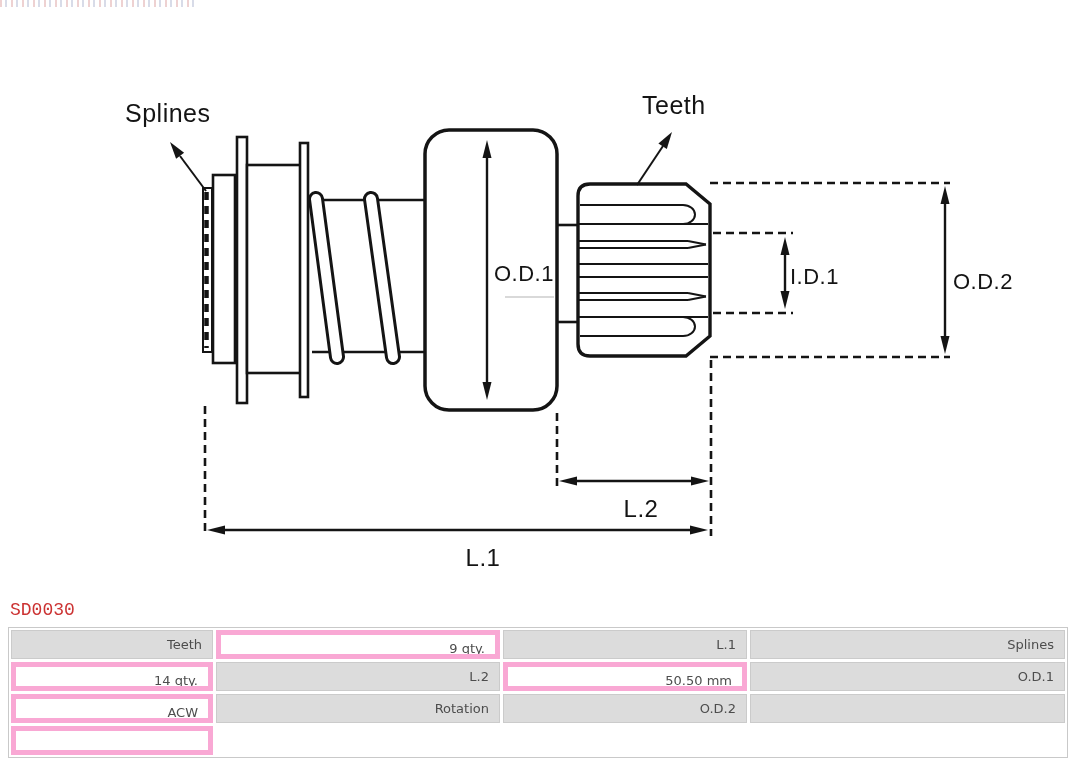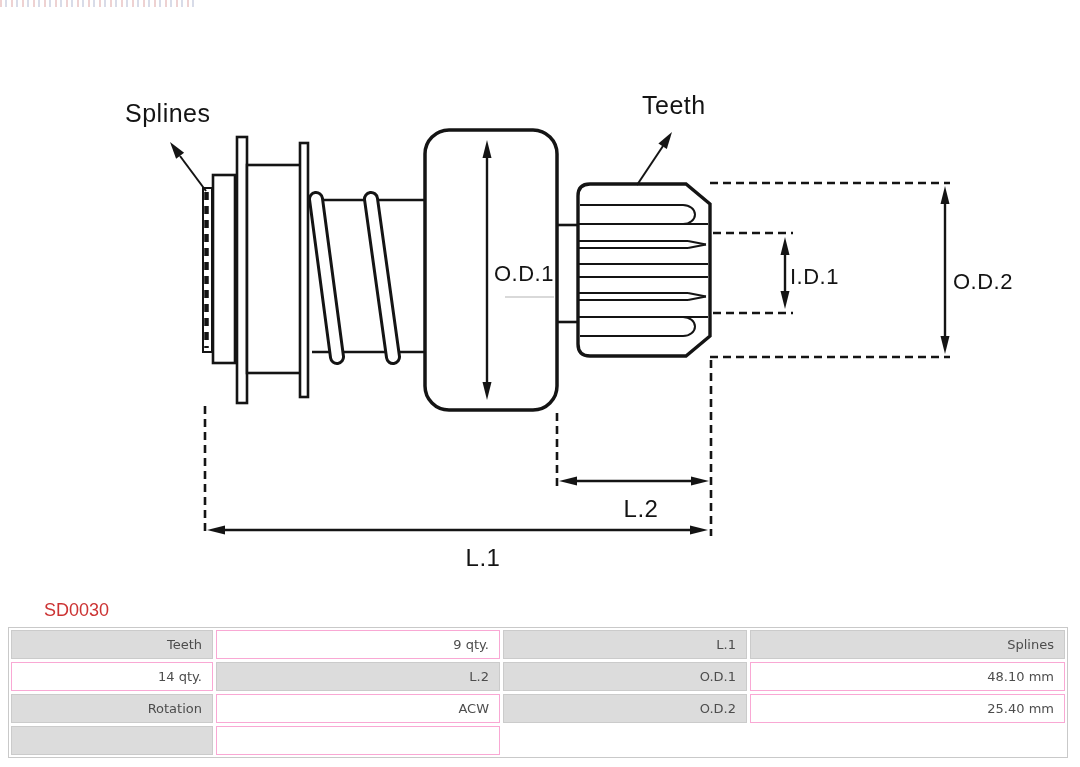--- a/index.html
+++ b/index.html
@@ -9,31 +9,31 @@
   
   .wm-strip{position:absolute;left:0;top:0;width:195px;height:7px;opacity:.45;
     background:repeating-linear-gradient(90deg,
       #d99a9a 0 2px, transparent 2px 5px,
       #a8b0cc 5px 7px, transparent 7px 11px);}
 
   .diagram-wrap{position:absolute;left:0;top:0;width:1080px;height:590px;}
   svg text{font-family:"Liberation Sans",sans-serif;fill:#141414;letter-spacing:.5px;}
 
   .part-no{position:absolute;left:10px;top:598px;font-size:18px;line-height:24px;
-    color:#cc3333;font-family:Liberation Sans, sans-serif;margin-left:34px;}
+    color:#cc3333;font-family:Liberation Mono, monospace;}
 
   .spec-table{position:absolute;left:8px;top:627px;width:1054px;
     display:grid;grid-template-columns:202px 284px 244px 1fr;
     grid-auto-rows:29px;gap:3px;padding:2px;background:#ffffff;
     border:1px solid #c9c9c9;
     font-family:"DejaVu Sans","Liberation Sans",sans-serif;font-size:13px;color:#4d4d4d;}
   .spec-table .cell{line-height:27px;text-align:right;padding:0 10px;overflow:hidden;
     white-space:nowrap;}
   .spec-table .lbl{background:#dcdcdc;border:1px solid #cbcbcb;}
-  .spec-table .val{background:#ffffff;border:1px solid #f9a8d4;}
+  .spec-table .val{background:#ffffff;border:5px solid #f9a8d4;}
 </style>
 </head>
 <body>
 
 <div class="wm-strip"></div>
 
 <div class="diagram-wrap">
 <svg width="1080" height="590" viewBox="0 0 1080 590">
 
   <g stroke="#141414" fill="#ffffff">
@@ -157,23 +157,22 @@
 
 <div class="spec-table">
 
   <div class="cell lbl">Teeth</div>
   <div class="cell val">9 qty.</div>
   <div class="cell lbl">L.1</div>
 
   <div class="cell lbl">Splines</div>
   <div class="cell val">14 qty.</div>
   <div class="cell lbl">L.2</div>
+  <div class="cell val">50.50 mm</div>
 
   <div class="cell lbl">O.D.1</div>
-  <div class="cell val">48.10 mm</div>
+  <div class="cell val">ACW</div>
   <div class="cell lbl">Rotation</div>
-  <div class="cell val">ACW</div>
 
   <div class="cell lbl">O.D.2</div>
-  <div class="cell val">25.40 mm</div>
   <div class="cell lbl"></div>
   <div class="cell val"></div>
 </div>
 
 </body></html>

